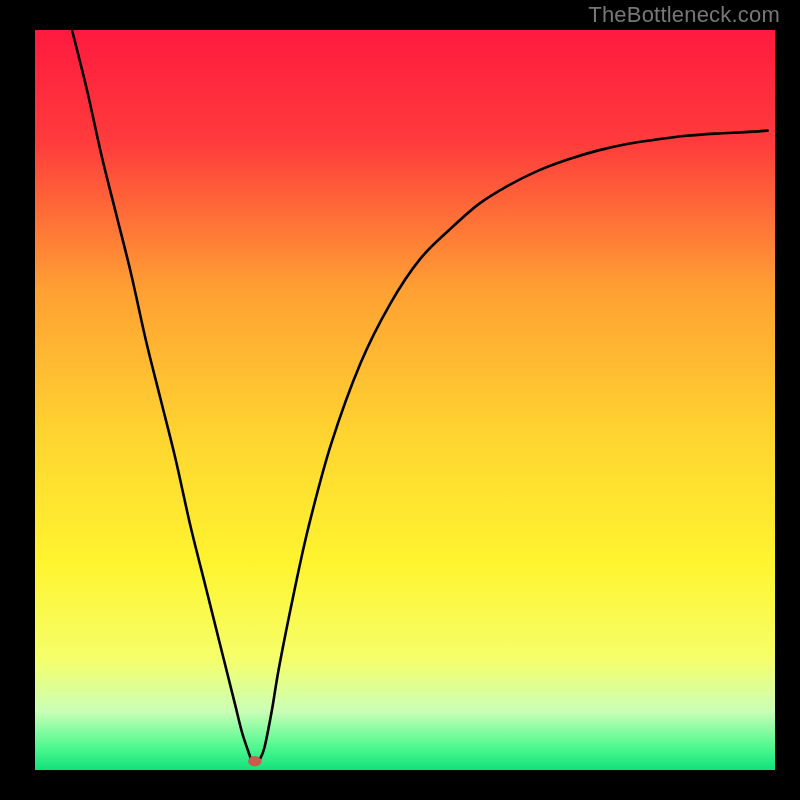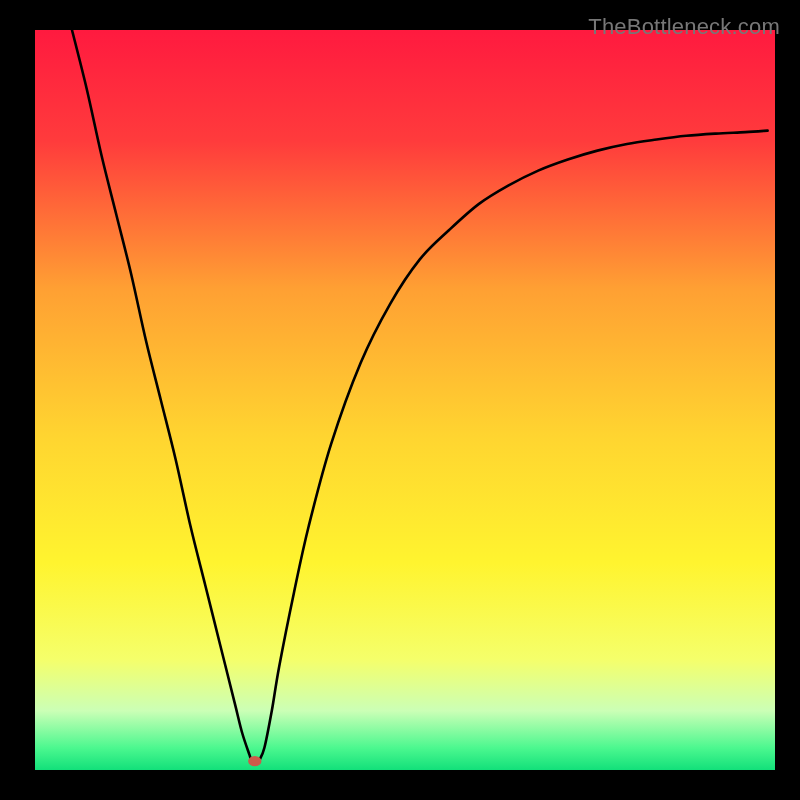--- a/index.html
+++ b/index.html
@@ -14,21 +14,21 @@
   .frame {
     position: absolute;
     left: 0;
     top: 0;
     width: 800px;
     height: 800px;
     background: #000;
   }
   .watermark {
     position: absolute;
-    top: 14px;
+    top: 2px;
     right: 20px;
     color: #777;
     font-size: 22px;
     font-weight: 500;
     letter-spacing: 0.2px;
     z-index: 10;
   }
   svg {
     position: absolute;
     left: 0;

